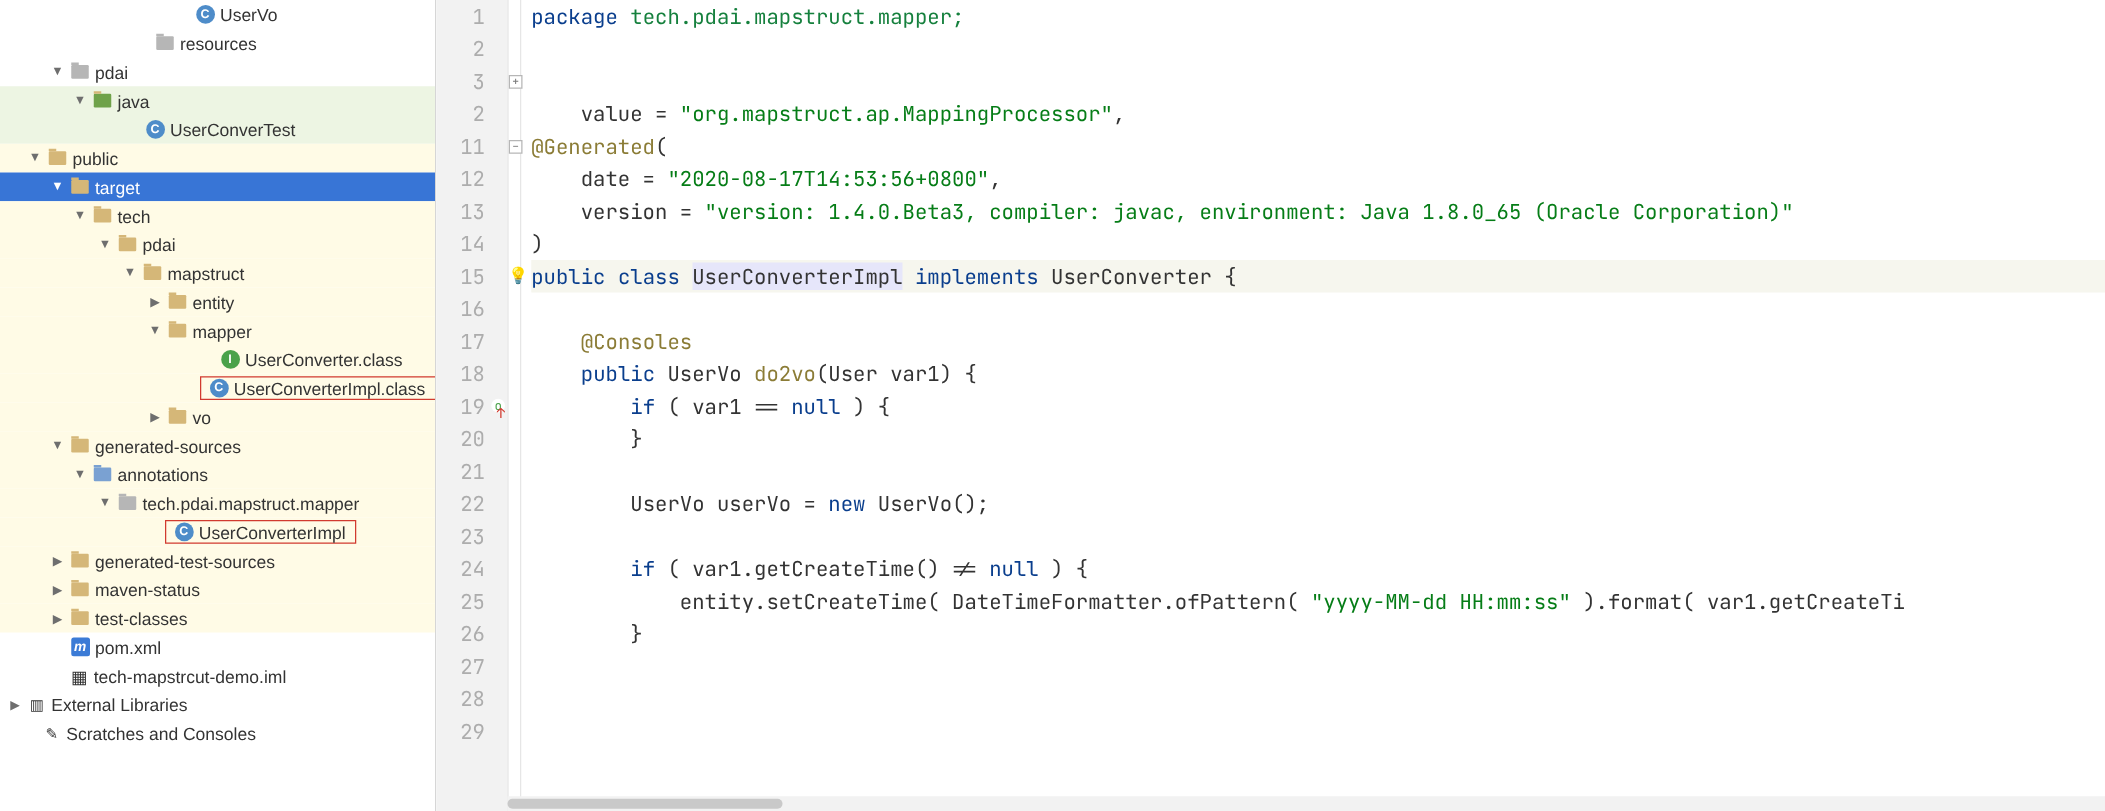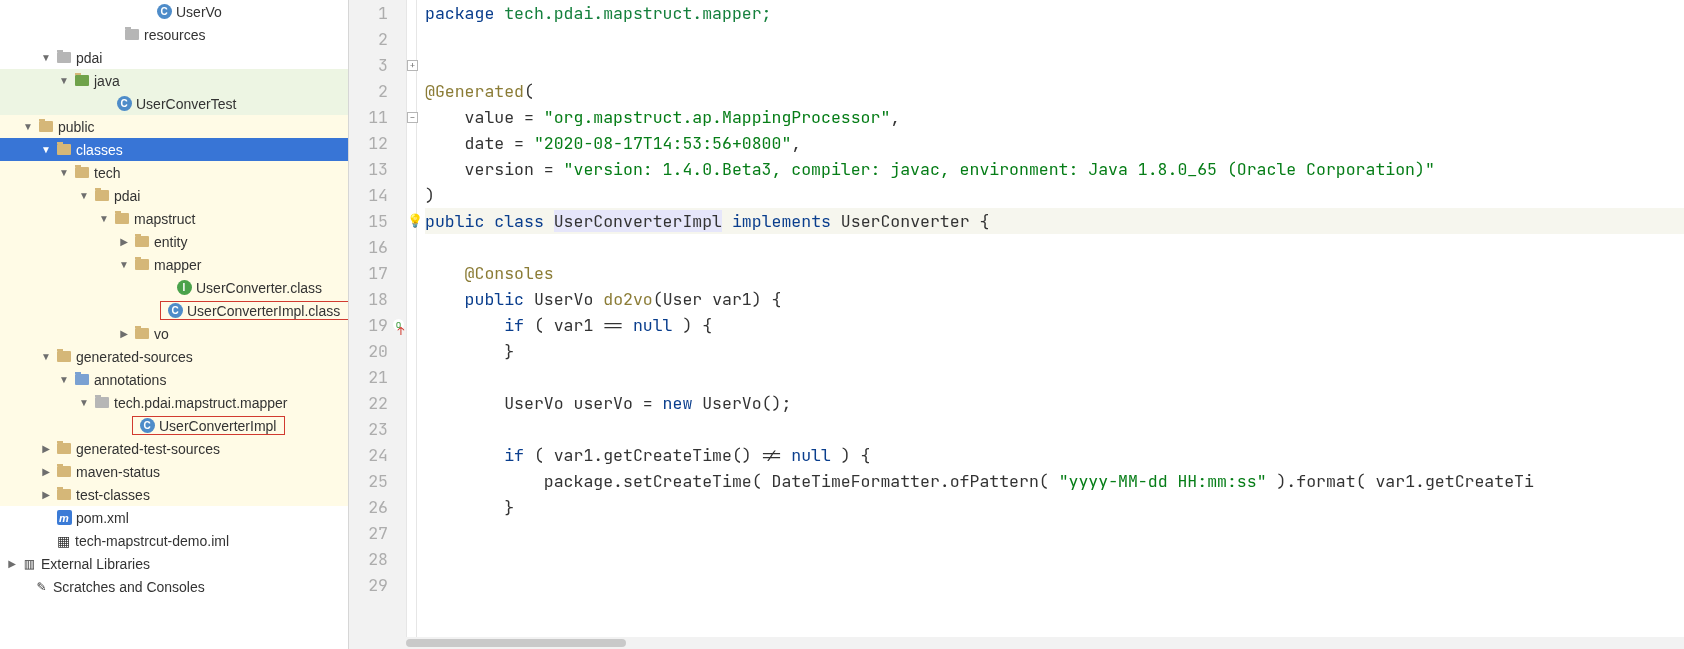--- a/index.html
+++ b/index.html
@@ -93,21 +93,21 @@
           <span class="ico">
             <span class="folder-tan"></span>
           </span>
           <span class="label">public</span>
         </li>
       <li class="node sel" style="padding-left:40px">
           <span class="arrow">▼</span>
           <span class="ico">
             <span class="folder-tan"></span>
           </span>
-          <span class="label">classes</span>
+          <span class="label">target</span>
         </li>
       <li class="node" style="padding-left:58px;background:#fffbe6">
           <span class="arrow">▼</span>
           <span class="ico">
             <span class="folder-tan"></span>
           </span>
           <span class="label">tech</span>
         </li>
       <li class="node" style="padding-left:78px;background:#fffbe6">
           <span class="arrow">▼</span>
@@ -284,35 +284,35 @@
         <div class="mk"></div>
         <div class="mk"></div>
         <div class="mk"></div>
         <div class="mk"></div>
         <div class="mk"></div>
     </div>
     <div class="code">
       <div class="cl"><span class="kw">package</span><span class="pkgc"> tech.pdai.mapstruct.mapper;</span></div>
       <div class="cl"></div>
       <div class="cl"></div>
+      <div class="cl"><span>    value = </span><span class="str">"org.mapstruct.ap.MappingProcessor"</span><span>,</span></div>
       <div class="cl"><span class="ann">@Generated</span><span>(</span></div>
-      <div class="cl"><span>    value = </span><span class="str">"org.mapstruct.ap.MappingProcessor"</span><span>,</span></div>
       <div class="cl"><span>    date = </span><span class="str">"2020-08-17T14:53:56+0800"</span><span>,</span></div>
       <div class="cl"><span>    version = </span><span class="str">"version: 1.4.0.Beta3, compiler: javac, environment: Java 1.8.0_65 (Oracle Corporation)"</span></div>
       <div class="cl"><span>)</span></div>
       <div class="cl hl-cur"><span class="kw">public</span><span class="kw"> class </span><span class="box-sel">UserConverterImpl</span><span class="kw"> implements </span><span>UserConverter {</span></div>
       <div class="cl"></div>
       <div class="cl">    <span class="ann">@Consoles</span></div>
       <div class="cl">    <span class="kw">public </span><span>UserVo </span><span class="ann">do2vo</span><span>(User var1) {</span></div>
       <div class="cl">        <span class="kw">if </span><span>( var1 == </span><span class="kw">null</span><span> ) {</span></div>
       <div class="cl">        <span>}</span></div>
       <div class="cl"></div>
       <div class="cl">        <span>UserVo userVo = </span><span class="kw">new </span><span>UserVo();</span></div>
       <div class="cl"></div>
       <div class="cl">        <span class="kw">if </span><span>( var1.getCreateTime() != </span><span class="kw">null</span><span> ) {</span></div>
-      <div class="cl">            <span>package.setCreateTime( DateTimeFormatter.</span><span class="ital">ofPattern</span><span>( </span><span class="str">"yyyy-MM-dd HH:mm:ss"</span><span> ).format( var1.getCreateTi</span></div>
+      <div class="cl">            <span>entity.setCreateTime( DateTimeFormatter.</span><span class="ital">ofPattern</span><span>( </span><span class="str">"yyyy-MM-dd HH:mm:ss"</span><span> ).format( var1.getCreateTi</span></div>
       <div class="cl">        <span>}</span></div>
     </div>
   </div>
 </div>
 <div class="hscroll">
     <div class="thumb"></div>
   </div>
 
 </body></html>

